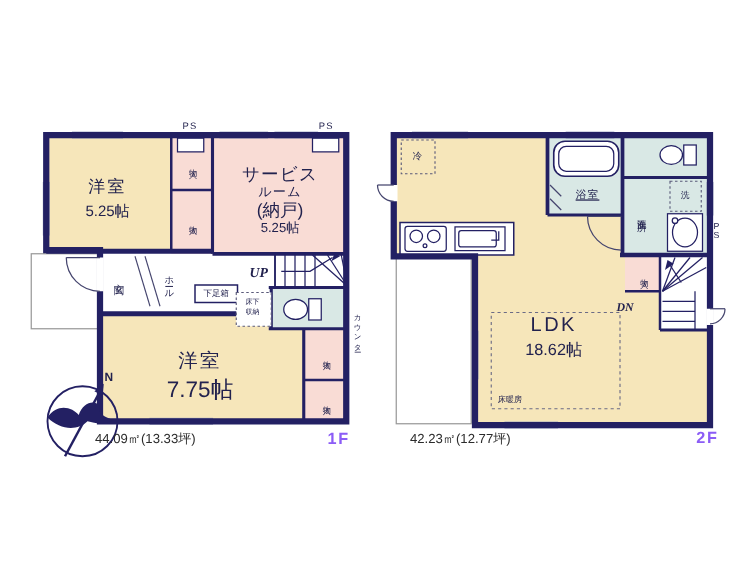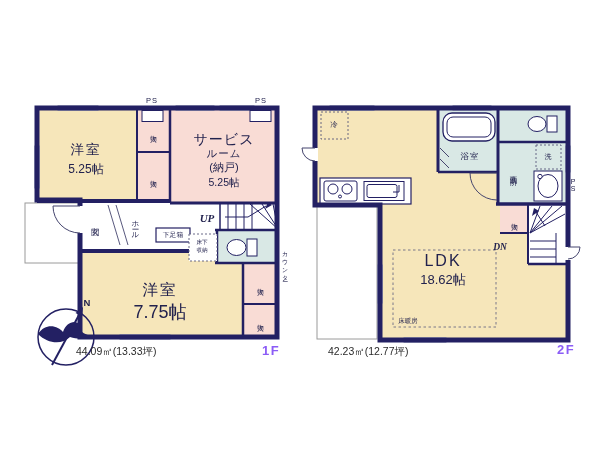--- a/index.html
+++ b/index.html
@@ -210,38 +210,38 @@
 </svg>
 
 <div class="lbl" style="left:152px;top:101px;font-size:7.5px;letter-spacing:1px;">PS</div>
 <div class="lbl" style="left:261px;top:101px;font-size:7.5px;letter-spacing:1px;">PS</div>
 <div class="lbl" style="left:86px;top:150px;font-size:13.5px;letter-spacing:2px;">洋室</div>
 <div class="lbl" style="left:86px;top:169px;font-size:12px;">5.25帖</div>
 <div class="lbl vert" style="left:153px;top:131px;font-size:6.5px;">物入</div>
 <div class="lbl vert" style="left:153px;top:176px;font-size:6.5px;">物入</div>
 <div class="lbl" style="left:224px;top:139px;font-size:14px;letter-spacing:1px;">サービス</div>
 <div class="lbl" style="left:224px;top:154px;font-size:10.5px;letter-spacing:1px;">ルーム</div>
-<div class="lbl" style="left:224px;top:168px;font-size:11px;">(納戸)</div>
+<div class="lbl" style="left:224px;top:168px;font-size:14px;">(納戸)</div>
 <div class="lbl" style="left:224px;top:183px;font-size:10.5px;">5.25帖</div>
 <div class="lbl vert" style="left:94px;top:222px;font-size:8px;">玄関</div>
 <div class="lbl vert" style="left:135px;top:225px;font-size:7.5px;">ホール</div>
 <div class="lbl it" style="left:207px;top:219px;font-size:11px;">UP</div>
 <div class="lbl" style="left:173px;top:235px;font-size:6.8px;">下足箱</div>
 <div class="lbl" style="left:202px;top:243px;font-size:5.6px;">床下</div>
 <div class="lbl" style="left:202px;top:251px;font-size:5.6px;">収納</div>
 <div class="lbl vert" style="left:285px;top:263px;font-size:6px;">カウンター</div>
 <div class="lbl vert" style="left:260px;top:284px;font-size:6.5px;">物入</div>
 <div class="lbl vert" style="left:260px;top:320px;font-size:6.5px;">物入</div>
 <div class="lbl" style="left:160px;top:290px;font-size:15.5px;letter-spacing:2px;">洋室</div>
 <div class="lbl" style="left:160px;top:312px;font-size:18px;text-align:right;">7.75帖</div>
 <div class="lbl bold flr" style="left:271px;top:351px;font-size:13px;">1F</div>
 <div class="lbl la dim" style="left:76px;top:352px;font-size:10.5px;">44.09㎡(13.33坪)</div>
 
 <div class="lbl" style="left:334px;top:125px;font-size:7.5px;">冷</div>
-<div class="lbl" style="left:470px;top:156px;font-size:8.5px;letter-spacing:1px;">浴室</div>
+<div class="lbl" style="left:470px;top:156px;font-size:8.5px;letter-spacing:1px;text-decoration:underline;">浴室</div>
 <div class="lbl vert" style="left:513px;top:171px;font-size:7.5px;">洗面所</div>
 <div class="lbl" style="left:548px;top:157px;font-size:7px;">洗</div>
 <div class="lbl vlat" style="left:573px;top:185px;font-size:7px;">PS</div>
 <div class="lbl vert" style="left:514px;top:219px;font-size:6.5px;">物入</div>
 <div class="lbl it" style="left:500px;top:248px;font-size:9.5px;">DN</div>
 <div class="lbl" style="left:443px;top:261px;font-size:16px;letter-spacing:2px;">LDK</div>
 <div class="lbl" style="left:443px;top:280px;font-size:13px;">18.62帖</div>
 <div class="lbl" style="left:408px;top:321px;font-size:6.5px;">床暖房</div>
 <div class="lbl bold flr" style="left:566px;top:350px;font-size:13px;">2F</div>
 <div class="lbl la dim" style="left:328px;top:352px;font-size:10.5px;">42.23㎡(12.77坪)</div>

